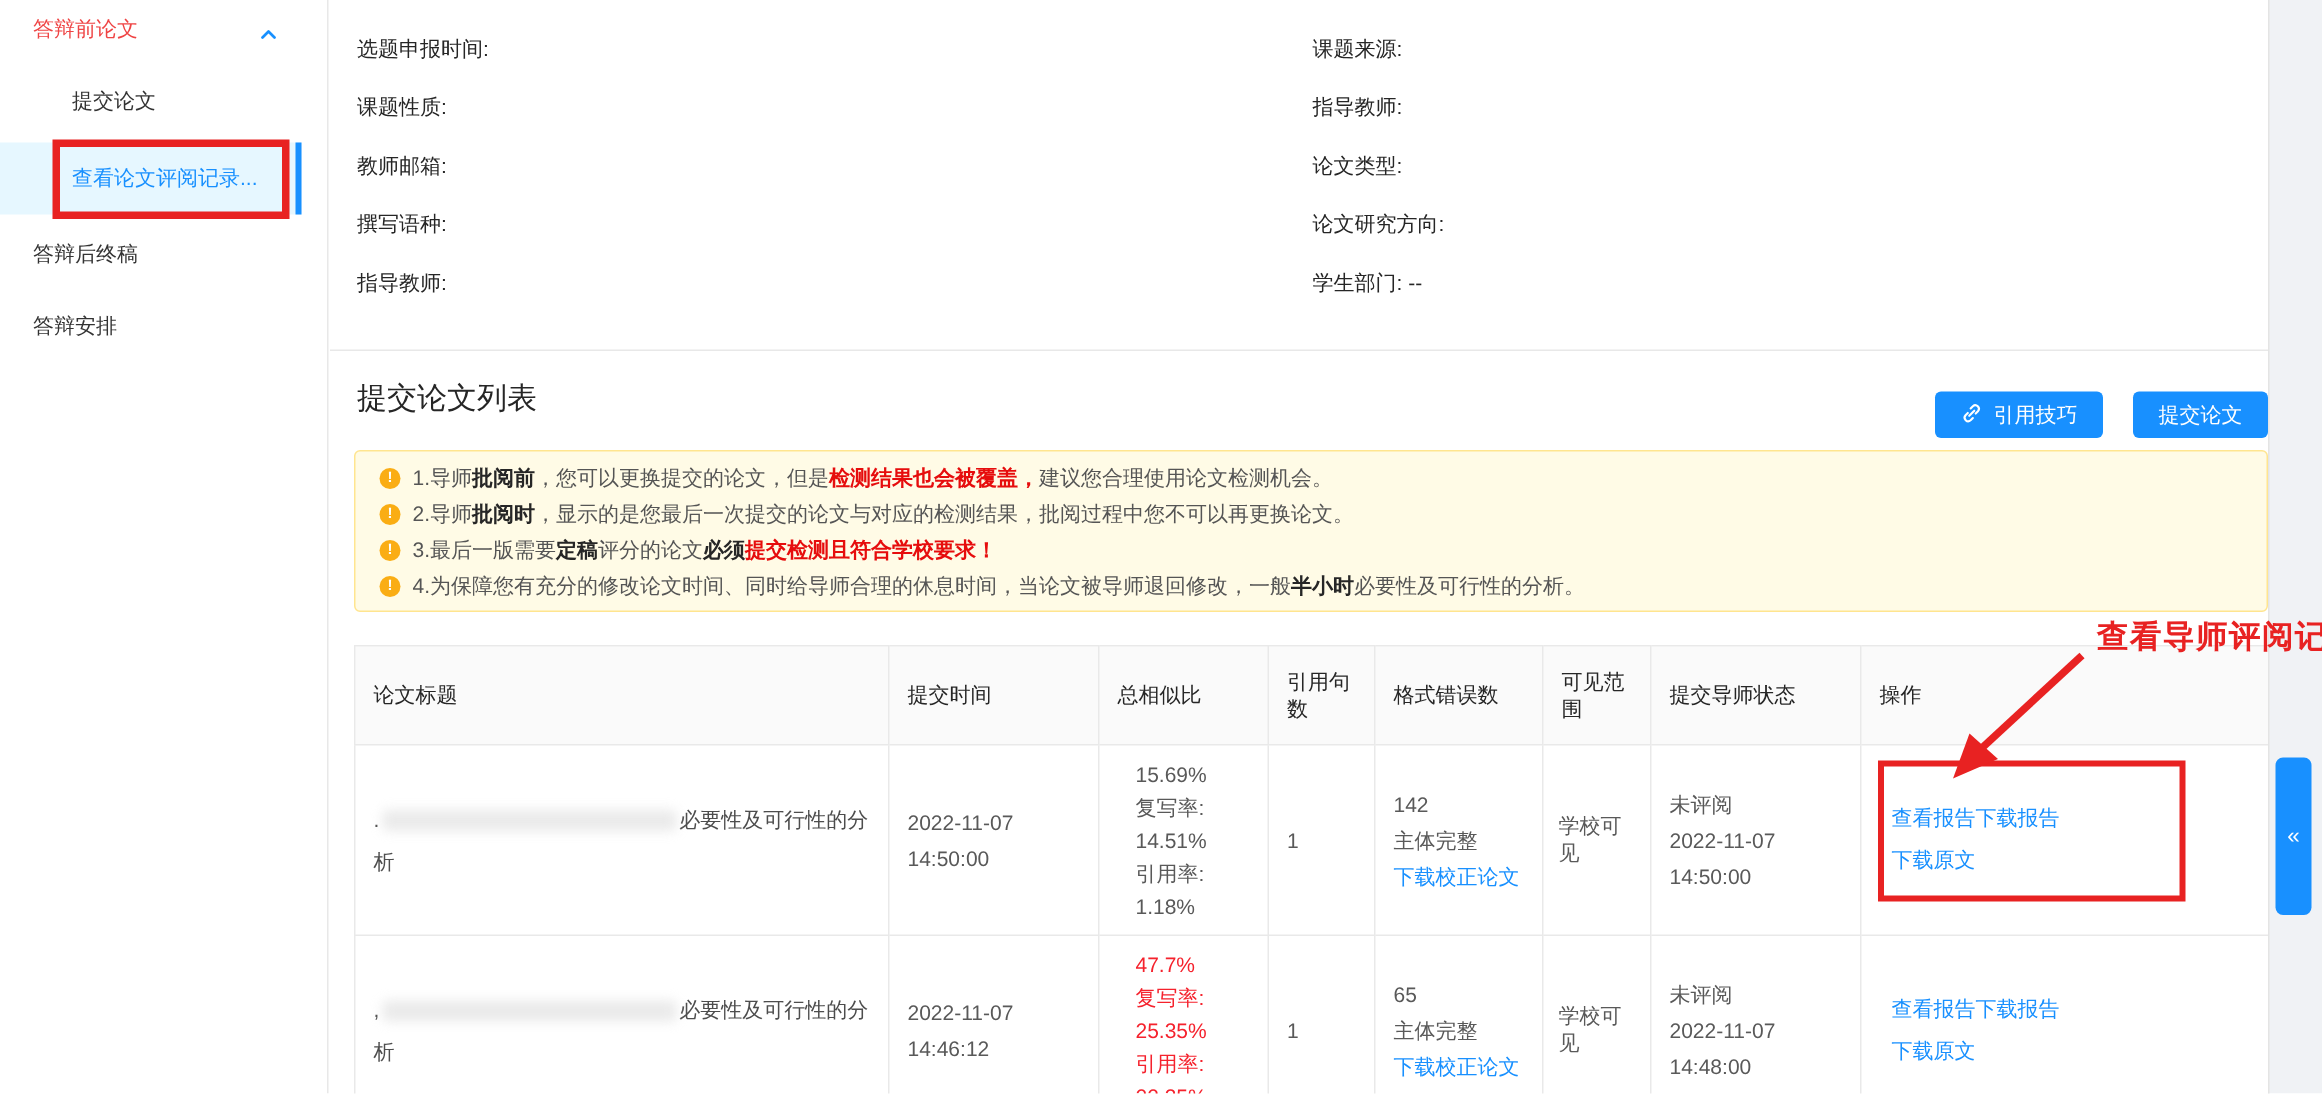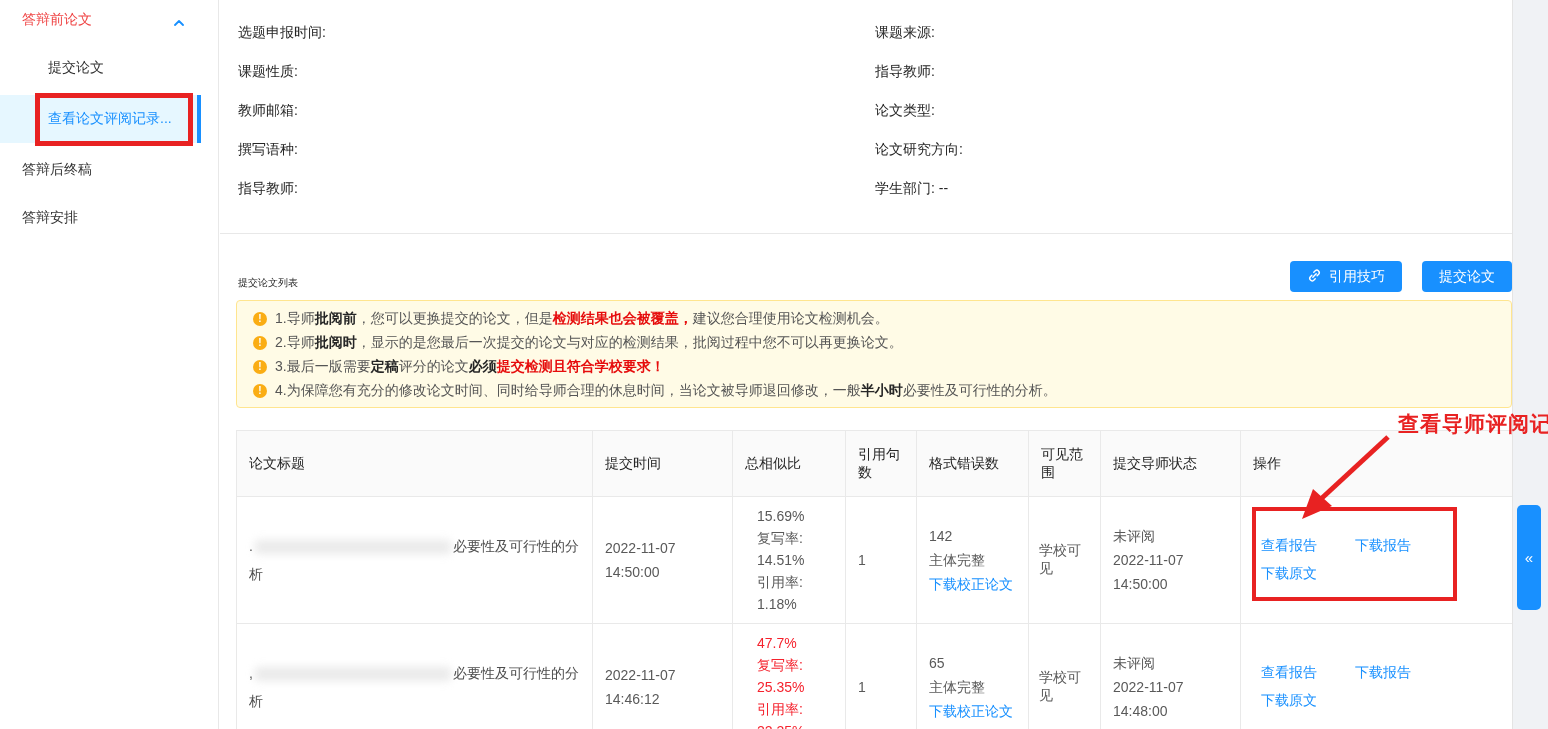--- a/index.html
+++ b/index.html
@@ -19,21 +19,21 @@
   .right-strip { position:absolute; left:1512px; top:0; width:36px; height:729px; background:#f0f2f5; border-left:1px solid #e4e4e4; }
   .collapse-tab { position:absolute; left:1517px; top:505px; width:24px; height:105px; background:#1890ff; border-radius:5px;
     color:#fff; display:flex; align-items:center; justify-content:center; font-size:15px; cursor:pointer; }
 
   
   .content { position:absolute; left:220px; top:0; width:1292px; height:513px; background:#fff; }
   .profile { position:absolute; left:0; top:22px; width:100%; display:grid; grid-template-columns:637px 1fr; row-gap:19px; padding:0 0 0 18px; }
   .field { height:20px; line-height:20px; white-space:nowrap; }
   .divider { position:absolute; left:0; top:233px; width:100%; height:1px; background:#e8e8e8; }
 
-  .section-title { position:absolute; left:18px; top:276px; font-size:10px; color:#262626; }
+  .section-title { position:absolute; left:18px; top:252px; font-size:20px; color:#262626; }
   .btn-row { position:absolute; right:0; top:261px; display:flex; gap:20px; }
   .btn { height:31px; background:#1890ff; color:#fff; border:none; border-radius:4px; padding:0 17px; font-size:14px;
     display:flex; align-items:center; gap:7px; cursor:pointer; font-family:inherit; }
 
   
   .notice { position:absolute; left:16px; top:300px; width:1276px; height:108px; background:#fffbe6; border:1px solid #ffe58f; border-radius:4px; padding:6px 16px; }
   .notice-line { display:flex; align-items:center; gap:8px; height:24px; color:#555; }
   .warn-dot { width:14px; height:14px; min-width:14px; border-radius:50%; background:#faad14; color:#fff; font-size:10px; font-weight:bold;
     display:inline-flex; align-items:center; justify-content:center; line-height:1; }
   .b { font-weight:bold; color:#262626; }
@@ -47,21 +47,21 @@
   tr.r1 td { height:114px; }
   tr.r2 td { height:115px; }
   .lines div { line-height:22px; }
   .t-lines div { line-height:24px; }
   .red { color:#f5222d; }
   .link { color:#1890ff; cursor:pointer; text-decoration:none; }
   .title-cell { line-height:28px; color:#4d4d4d; }
   .blur-block { display:inline-block; width:196px; height:14px; margin:0 2px; background:#d9d9d9; border-radius:3px; filter:blur(4px); opacity:.55; vertical-align:middle; }
   .sim-cell { padding:8px 24px !important; }
   .act-cell { padding:8px 8px 8px 20px !important; }
-  .act-row1 { display:flex; gap:38px; }
+  .act-row1 { display:flex; }
   .act-row2 { margin-top:10px; }
 
   
   .annotation-label { position:absolute; left:1178px; top:410px; font-size:21px; font-weight:bold; color:#e82222; letter-spacing:1px; z-index:6; white-space:nowrap; }
   .red-box-sidebar { position:absolute; left:35px; top:93px; width:158px; height:53px; border:5px solid #e82222; z-index:5; pointer-events:none; }
   .red-box-actions { position:absolute; left:1252px; top:507px; width:205px; height:94px; border:4px solid #e82222; z-index:5; pointer-events:none; }
   .arrow-svg { position:absolute; left:0; top:0; width:1548px; height:729px; z-index:6; pointer-events:none; }
 </style>
 </head>
 <body>

